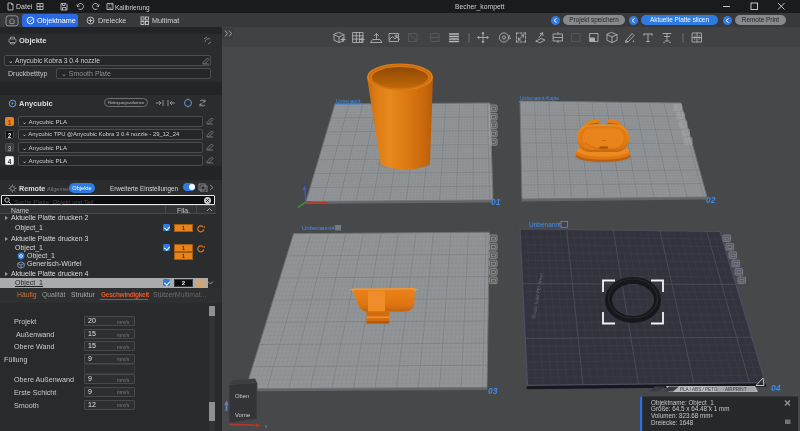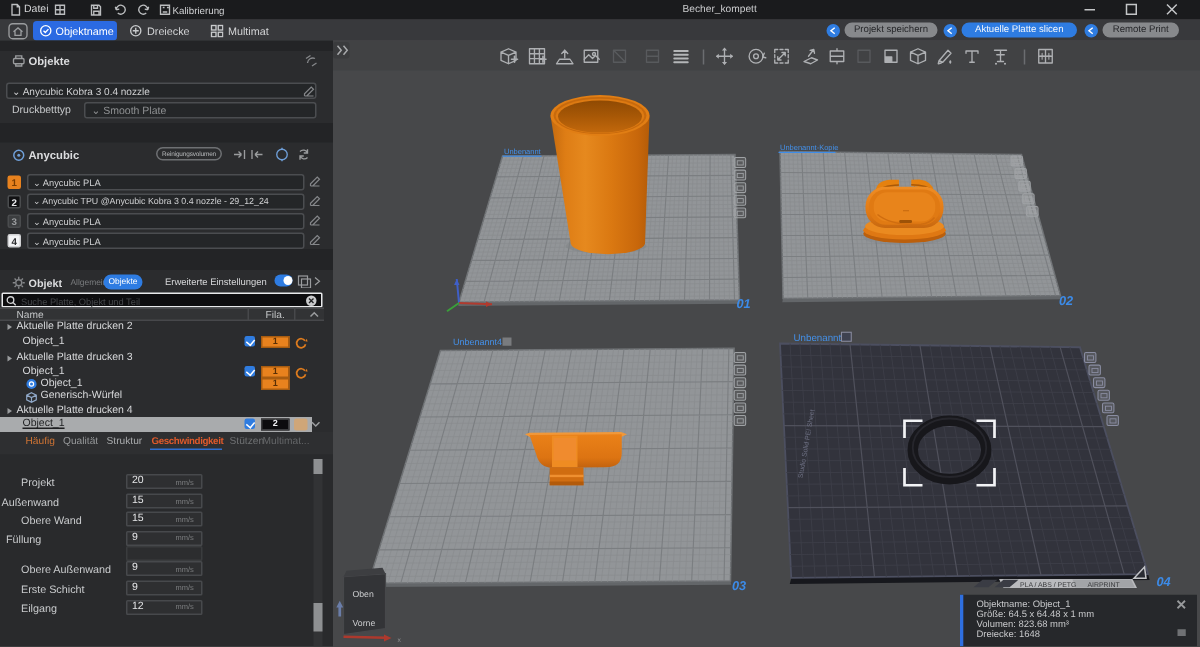--- a/index.html
+++ b/index.html
@@ -145,21 +145,21 @@
       <div class="t" style="left:22px;top:130px;font-size:6.2px;color:#cfd0d2">⌄ Anycubic PLA</div>
       <svg class="abs" style="left:206px;top:129px" width="8" height="8" viewBox="0 0 8 8">
         <path d="M1 7 h6 M1 7 v-1.5 L5.5 1 L7 2.5 L2.5 7" fill="none" stroke="#85878a" stroke-width="0.8"></path>
       </svg>
       <svg class="abs" style="left:8px;top:157px" width="9" height="9" viewBox="0 0 9 9">
         <circle cx="4.5" cy="4.5" r="2" fill="none" stroke="#85878a" stroke-width="0.9"></circle>
         <g stroke="#85878a" stroke-width="0.9">
           <path d="M4.5 0.5 v1.5 M4.5 7 v1.5 M0.5 4.5 h1.5 M7 4.5 h1.5 M1.7 1.7 l1 1 M6.3 6.3 l1 1 M7.3 1.7 l-1 1 M2.7 6.3 l-1 1"></path>
         </g>
       </svg>
-      <div class="t" style="left:19px;top:157px;font-size:7.2px;font-weight:bold;color:#dcdddf">Objekt</div>
+      <div class="t" style="left:19px;top:157px;font-size:7.2px;font-weight:bold;color:#dcdddf">Remote</div>
       <div class="t" style="left:47px;top:158.5px;font-size:5.6px;color:#7b7d7f">Allgemein</div>
       <div class="abs" style="left:69px;top:155.5px;width:26px;height:10px;background:#2e7ce2;border-radius:5px;color:#fff;font-size:5.6px;text-align:center;line-height:10px">Objekte</div>
       <div class="t" style="left:110px;top:157.5px;font-size:6.3px;color:#d5d6d8">Erweiterte Einstellungen</div>
       <div class="abs" style="left:183px;top:156px;width:12px;height:8px;background:#2e7ce2;border-radius:4px"></div>
       <div class="abs" style="left:189px;top:157px;width:6px;height:6px;background:#fff;border-radius:50%"></div>
       <svg class="abs" style="left:198px;top:156px" width="16" height="9" viewBox="0 0 16 9">
         <g fill="none" stroke="#9a9c9e" stroke-width="0.8">
           <rect x="1" y="1" width="6" height="6"></rect>
           <rect x="3" y="3" width="6" height="6"></rect>
           <path d="M12 2 l3 2.5 l-3 2.5"></path>
@@ -235,41 +235,41 @@
       <div class="t" style="left:71px;top:264px;font-size:6.8px;color:#aaacae;font-weight:normal;">Struktur</div>
       <div class="t" style="left:101px;top:264px;font-size:6.8px;color:#e05a2b;font-weight:bold;letter-spacing:-0.25px;font-size:6.5px;">Geschwindigkeit</div>
       <div class="t" style="left:153px;top:264px;font-size:6.8px;color:#6f7173;font-weight:normal;">Stützen</div>
       <div class="t" style="left:175px;top:264px;font-size:6.8px;color:#646668;font-weight:normal;">Multimat...</div>
       <div class="abs" style="left:100px;top:271.5px;width:48px;height:1.4px;background:#2f6fd0"></div>
       <div class="abs" style="left:0;top:276px;width:222px;height:128px;background:#292a2c"></div>
       <div class="t" style="left:14px;top:290px;font-size:7.2px;color:#c9cbcd">Projekt</div>
       <div class="abs" style="left:84px;top:289px;width:51px;height:10px;background:#2e2f31;border:1px solid #47494c;border-radius:1px"></div>
       <div class="t" style="left:88px;top:290px;font-size:7px;color:#e4e5e7">20</div>
       <div class="t" style="left:117px;top:291.5px;font-size:5px;color:#7b7d7f">mm/s</div>
-      <div class="t" style="left:1px;top:303px;font-size:7.2px;color:#c9cbcd">Außenwand</div>
+      <div class="t" style="left:16px;top:303px;font-size:7.2px;color:#c9cbcd">Außenwand</div>
       <div class="abs" style="left:84px;top:302px;width:51px;height:10px;background:#2e2f31;border:1px solid #47494c;border-radius:1px"></div>
       <div class="t" style="left:88px;top:303px;font-size:7px;color:#e4e5e7">15</div>
       <div class="t" style="left:117px;top:304.5px;font-size:5px;color:#7b7d7f">mm/s</div>
       <div class="t" style="left:14px;top:315px;font-size:7.2px;color:#c9cbcd">Obere Wand</div>
       <div class="abs" style="left:84px;top:314px;width:51px;height:10px;background:#2e2f31;border:1px solid #47494c;border-radius:1px"></div>
       <div class="t" style="left:88px;top:315px;font-size:7px;color:#e4e5e7">15</div>
       <div class="t" style="left:117px;top:316.5px;font-size:5px;color:#7b7d7f">mm/s</div>
       <div class="t" style="left:4px;top:327.5px;font-size:7.2px;color:#c9cbcd">Füllung</div>
       <div class="abs" style="left:84px;top:326.5px;width:51px;height:10px;background:#2e2f31;border:1px solid #47494c;border-radius:1px"></div>
       <div class="t" style="left:88px;top:327.5px;font-size:7px;color:#e4e5e7">9</div>
       <div class="t" style="left:117px;top:329.0px;font-size:5px;color:#7b7d7f">mm/s</div>
       <div class="t" style="left:14px;top:348px;font-size:7.2px;color:#c9cbcd">Obere Außenwand</div>
       <div class="abs" style="left:84px;top:347px;width:51px;height:10px;background:#2e2f31;border:1px solid #47494c;border-radius:1px"></div>
       <div class="t" style="left:88px;top:348px;font-size:7px;color:#e4e5e7">9</div>
       <div class="t" style="left:117px;top:349.5px;font-size:5px;color:#7b7d7f">mm/s</div>
       <div class="t" style="left:14px;top:360.5px;font-size:7.2px;color:#c9cbcd">Erste Schicht</div>
       <div class="abs" style="left:84px;top:359.5px;width:51px;height:10px;background:#2e2f31;border:1px solid #47494c;border-radius:1px"></div>
       <div class="t" style="left:88px;top:360.5px;font-size:7px;color:#e4e5e7">9</div>
       <div class="t" style="left:117px;top:362.0px;font-size:5px;color:#7b7d7f">mm/s</div>
-      <div class="t" style="left:14px;top:373.5px;font-size:7.2px;color:#c9cbcd">Eilgang</div>
+      <div class="t" style="left:14px;top:373.5px;font-size:7.2px;color:#c9cbcd">Smooth</div>
       <div class="abs" style="left:84px;top:372.5px;width:51px;height:10px;background:#2e2f31;border:1px solid #47494c;border-radius:1px"></div>
       <div class="t" style="left:88px;top:373.5px;font-size:7px;color:#e4e5e7">12</div>
       <div class="t" style="left:117px;top:375.0px;font-size:5px;color:#7b7d7f">mm/s</div>
       <div class="abs" style="left:84px;top:337px;width:51px;height:10px;background:#2c2d2f;border:1px solid #3a3c3e;border-radius:1px"></div>
       <div class="abs" style="left:209px;top:279px;width:6px;height:125px;background:#323335"></div>
       <div class="abs" style="left:209px;top:279px;width:6px;height:10px;background:#8e9092"></div>
       <div class="abs" style="left:209px;top:375px;width:6px;height:19px;background:#8e9092"></div>
     </div>
     <div id="vp">
       <svg width="578" height="404" viewBox="0 0 578 404" style="position:absolute;left:0;top:0">

